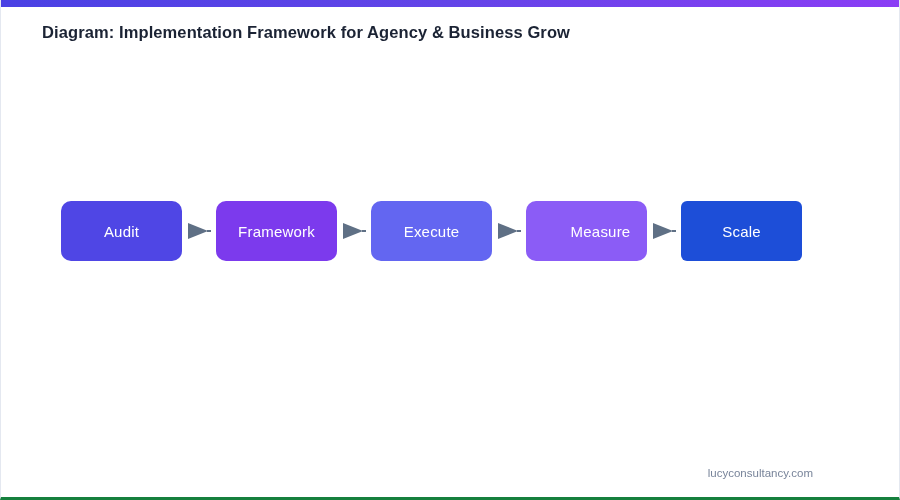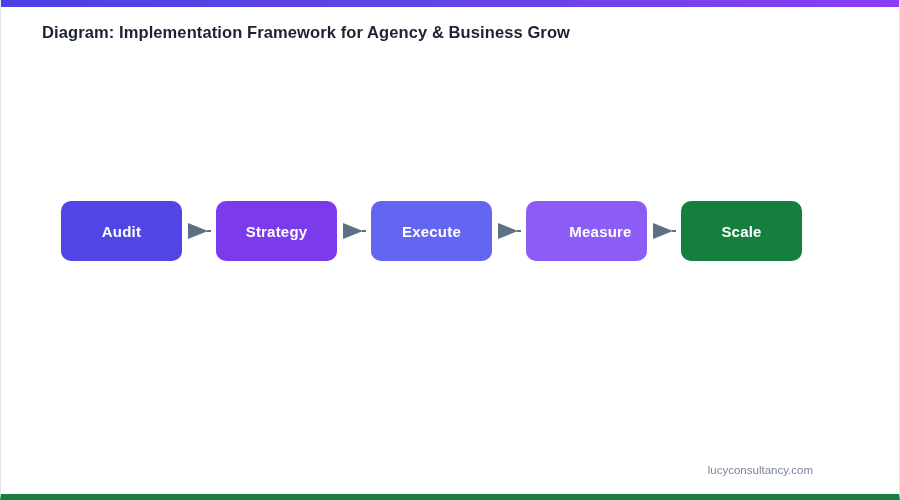--- a/index.html
+++ b/index.html
@@ -14,21 +14,21 @@
     overflow: hidden;
   }
   #canvas {
     position: relative;
     width: 900px;
     height: 500px;
     box-sizing: border-box;
     background: #ffffff;
     border-left: 1px solid #e4e8f0;
     border-right: 1px solid #e4e8f0;
-    border-bottom: 6px solid #15803d;
+    border-bottom: 3px solid #15803d;
     overflow: hidden;
   }
   #accent-bar {
     position: absolute;
     top: 0;
     left: 0;
     width: 900px;
     height: 7px;
     background: linear-gradient(90deg, #4a41e4 0%, #6344e8 50%, #8b3df5 100%);
   }
@@ -54,21 +54,21 @@
     height: 60px;
     border-radius: 10px;
     display: flex;
     align-items: center;
     justify-content: center;
     box-sizing: border-box;
   }
   .node-label {
     color: #ffffff;
     font-size: 15px;
-    font-weight: bold;
+    font-weight: normal;
     letter-spacing: 0.2px;
     white-space: nowrap;
   }
   .arrow {
     width: 34px;
     height: 60px;
     display: flex;
     align-items: center;
     justify-content: center;
     flex: 0 0 auto;
@@ -101,21 +101,21 @@
     </div>
 
     <div class="arrow">
       <svg width="24" height="20" viewBox="0 0 24 20" aria-hidden="true">
         <polygon points="1,2 21,10 1,18" fill="#5f7085"></polygon>
         <rect x="20" y="9" width="4" height="2" fill="#5f7085"></rect>
       </svg>
     </div>
 
     <div class="node" style="background: rgb(124, 58, 237);">
-      <span class="node-label" style="color: rgb(255, 255, 255);">Strategy</span>
+      <span class="node-label" style="color: rgb(255, 255, 255);">Framework</span>
     </div>
 
     <div class="arrow">
       <svg width="24" height="20" viewBox="0 0 24 20" aria-hidden="true">
         <polygon points="1,2 21,10 1,18" fill="#5f7085"></polygon>
         <rect x="20" y="9" width="4" height="2" fill="#5f7085"></rect>
       </svg>
     </div>
 
     <div class="node" style="background: rgb(99, 102, 241); border-radius: 10px;">
@@ -133,21 +133,21 @@
       <span class="node-label" style="color: rgb(255, 255, 255); margin-left: 28px;">Measure</span>
     </div>
 
     <div class="arrow">
       <svg width="24" height="20" viewBox="0 0 24 20" aria-hidden="true">
         <polygon points="1,2 21,10 1,18" fill="#5f7085"></polygon>
         <rect x="20" y="9" width="4" height="2" fill="#5f7085"></rect>
       </svg>
     </div>
 
-    <div class="node" style="background: #15803d;">
+    <div class="node" style="background: #1d4ed8; border-radius: 6px;">
       <span class="node-label" style="color: rgb(255, 255, 255);">Scale</span>
     </div>
 
   </div>
 
   <div id="footer-link" style="color: rgb(120, 132, 154); text-align: right;">lucyconsultancy.com</div>
 
 </div>
 
 </body></html>

